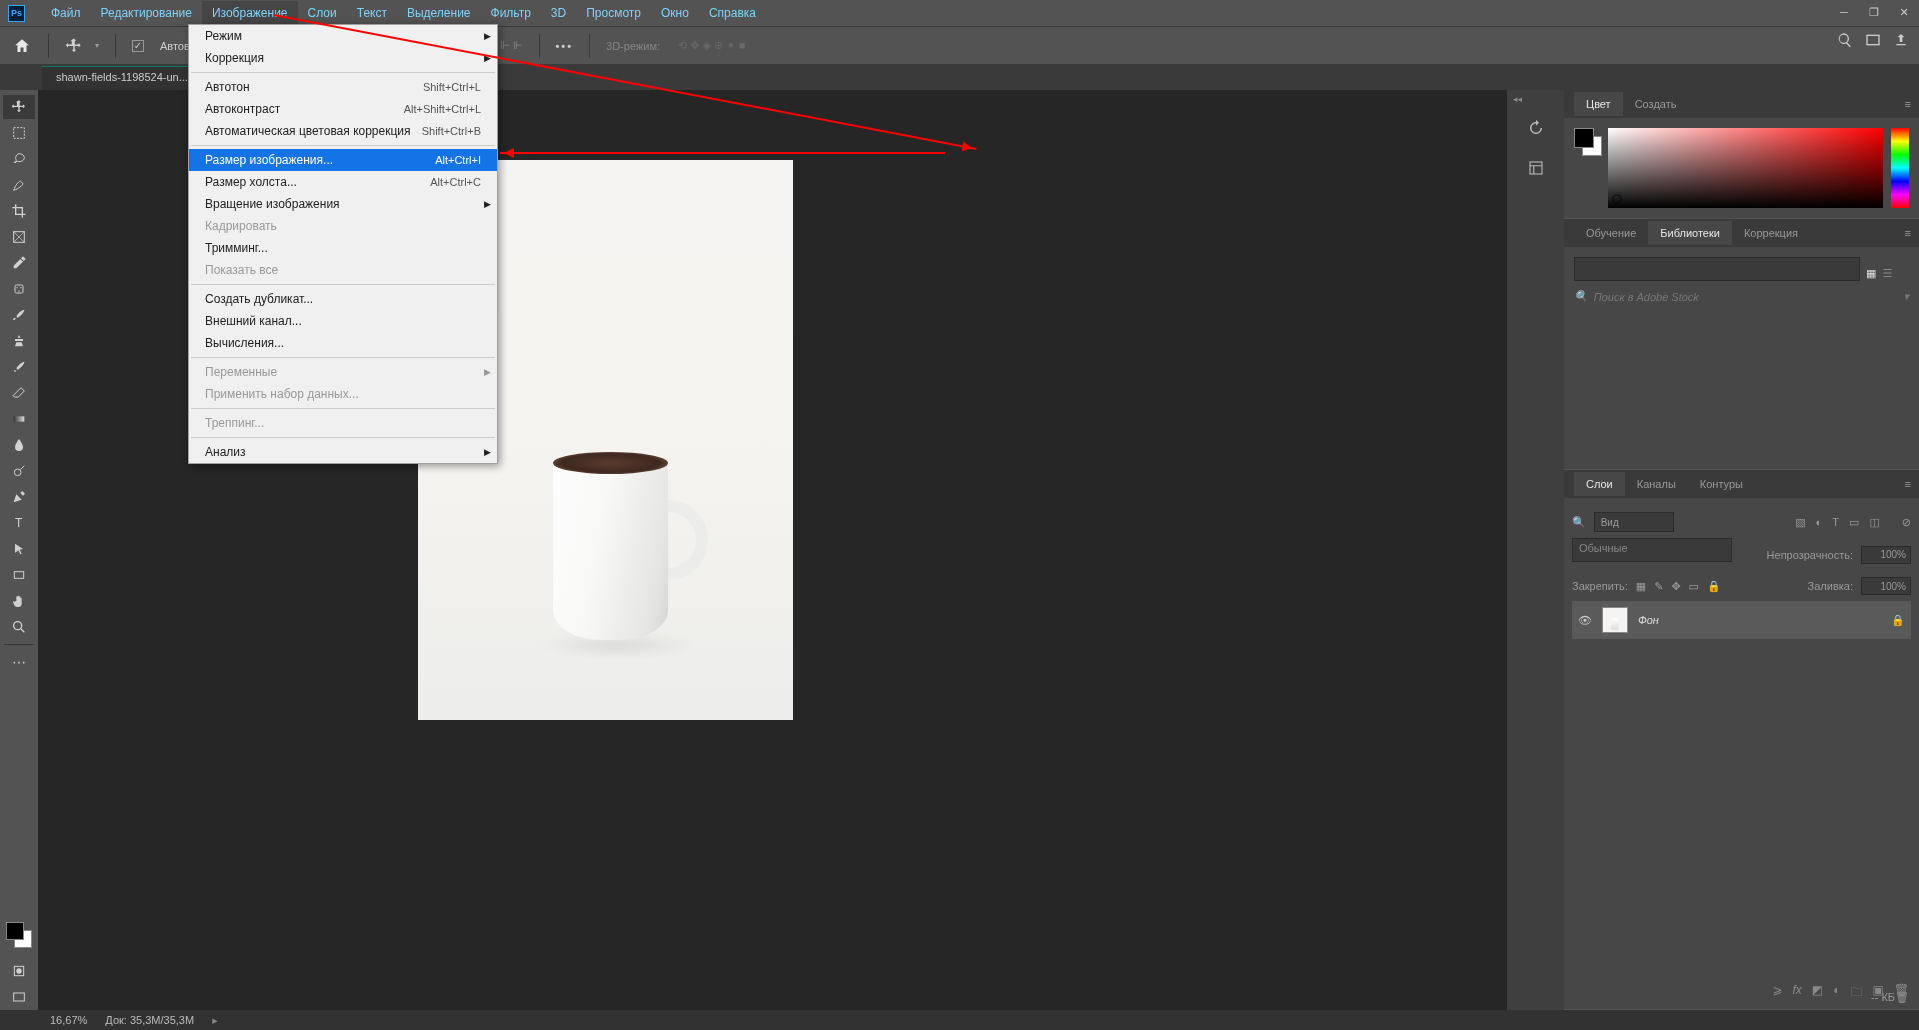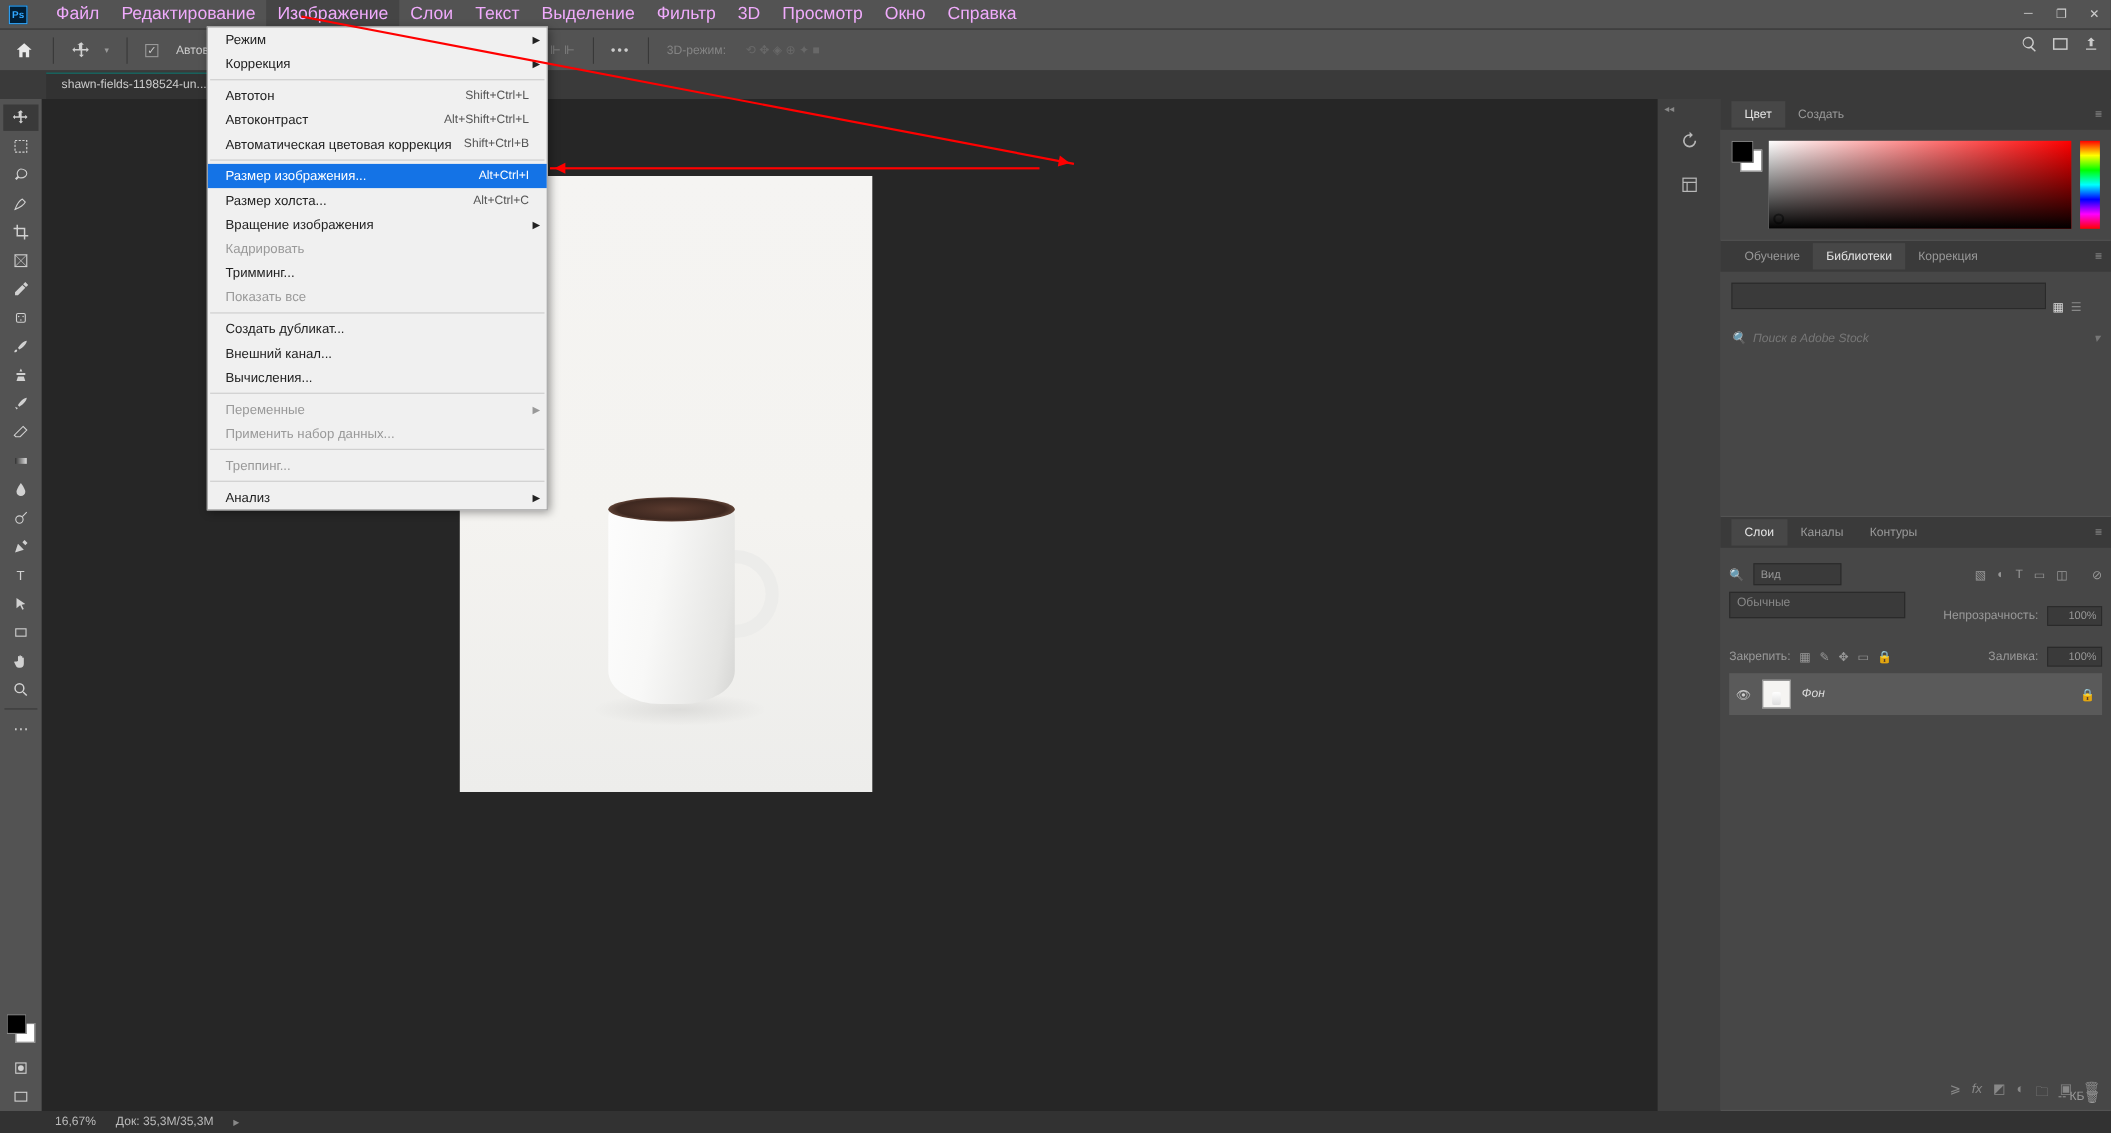--- a/index.html
+++ b/index.html
@@ -1,19 +1,19 @@
 <!DOCTYPE html>
 <html><head>
 <meta charset="utf-8">
 <style>
 *{margin:0;padding:0;box-sizing:border-box;font-family:"Segoe UI",Tahoma,sans-serif;user-select:none}
 body{background:#323232;color:#ccc;font-size:11px;overflow:hidden;width:1919px;height:1030px;position:relative}
 .menubar{height:26px;background:#535353;display:flex;align-items:center;padding-left:8px;gap:0}
 .ps-logo{width:17px;height:17px;background:#001e36;border:1px solid #31a8ff;color:#31a8ff;font-size:9px;font-weight:bold;display:flex;align-items:center;justify-content:center;margin-right:16px}
-.menu-item{padding:5px 10px;color:#f0abfc;font-size:16px;cursor:pointer}
+.menu-item{padding:5px 10px;color:#7dd3fc;font-size:12px;cursor:pointer}
 .menu-item.active{background:#454545}
 .window-btns{position:absolute;right:8px;top:5px;display:flex;gap:16px}
 .window-btn{width:14px;height:14px;color:#ccc;cursor:pointer;display:flex;align-items:center;justify-content:center}
 .optionsbar{height:38px;background:#535353;border-top:1px solid #383838;display:flex;align-items:center;padding-left:12px;gap:12px}
 .home-icon{width:20px;height:18px;fill:#e8e8e8}
 .opt-sep{width:1px;height:24px;background:#383838;margin:0 4px}
 .checkbox{width:12px;height:12px;border:1px solid #999;display:inline-flex;align-items:center;justify-content:center;margin-right:4px}
 .checkbox.checked::after{content:"✓";font-size:10px;color:#ccc}
 .opt-label{color:#ccc;font-size:11px}
 .opt-icons-right{position:absolute;right:10px;top:32px;display:flex;gap:12px;align-items:center}
@@ -52,21 +52,21 @@
 .panel-menu{margin-left:auto;margin-right:8px;color:#999;cursor:pointer}
 .color-panel-body{height:100px;display:flex;padding:10px;gap:8px}
 .color-swatches{width:26px;position:relative}
 .color-fg{width:20px;height:20px;background:#000;border:1px solid #888;position:absolute}
 .color-bg{width:20px;height:20px;background:#fff;border:1px solid #888;position:absolute;left:8px;top:8px}
 .color-field{flex:1;background:linear-gradient(to right,#fff,#ff0000);position:relative}
 .color-field::after{content:"";position:absolute;inset:0;background:linear-gradient(to bottom,transparent,#000)}
 .color-ind{position:absolute;left:4px;bottom:4px;width:10px;height:10px;border:2px solid #888;border-radius:50%}
 .hue-strip{width:18px;background:linear-gradient(to bottom,#ff0000,#ffff00,#00ff00,#00ffff,#0000ff,#ff00ff,#ff0000)}
 .lib-panel-body{padding:10px;color:#888}
-.lib-select{width:286px;height:24px;background:#3a3a3a;border:1px solid #2a2a2a;margin-bottom:20px}
+.lib-select{width:286px;height:24px;background:#3a3a3a;border:1px solid #2a2a2a;margin-bottom:9px}
 .lib-search{display:flex;align-items:center;gap:6px;color:#777;font-style:italic;font-size:11px}
 .layers-body{padding:8px}
 .layers-search{width:100px;height:20px;background:#3a3a3a;border:1px solid #2a2a2a;padding:2px 6px;color:#999;font-size:10px}
 .layers-row{display:flex;align-items:center;gap:8px;margin:6px 0;color:#999;font-size:11px}
 .layers-input{width:50px;height:18px;background:#3a3a3a;border:1px solid #2a2a2a;color:#999;font-size:10px;text-align:right;padding-right:4px}
 .layer-item{display:flex;align-items:center;background:#5a5a5a;padding:6px;gap:10px;margin-top:6px}
 .layer-eye{width:14px}
 .layer-thumb{width:26px;height:26px;background:#f5f4f2;border:1px solid #888;position:relative}
 .layer-thumb::after{content:"";position:absolute;left:8px;top:10px;width:8px;height:12px;background:linear-gradient(180deg,#fff,#ddd);border-radius:2px}
 .layer-name{font-style:italic;color:#ddd}

